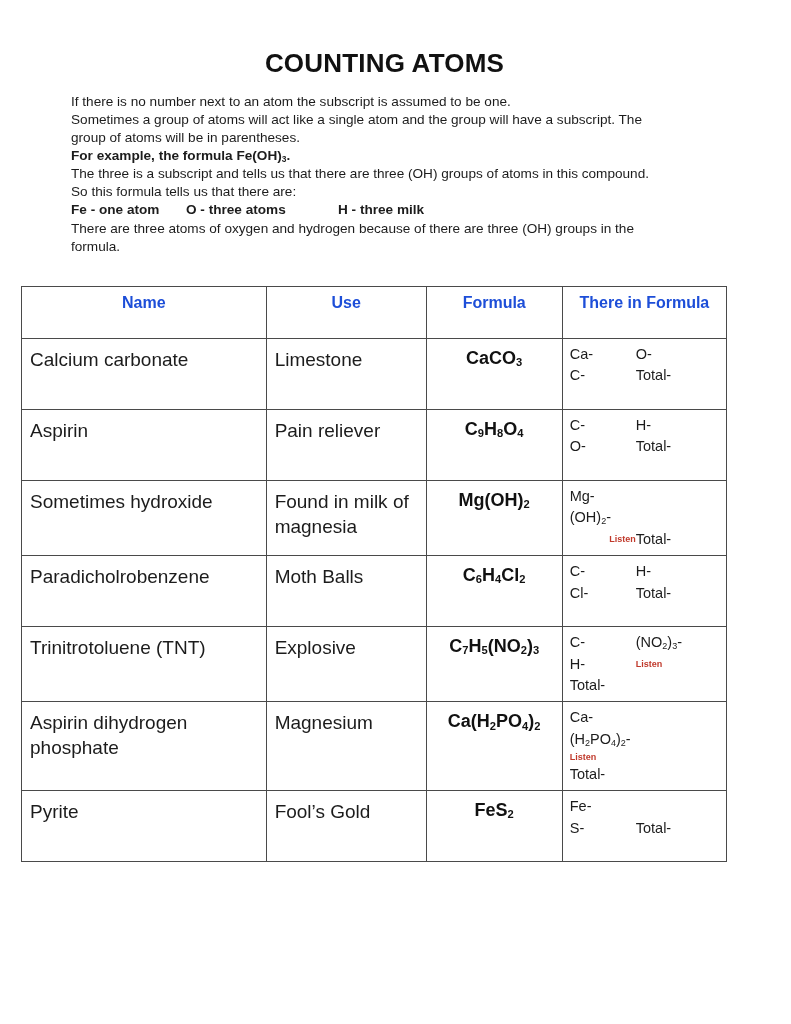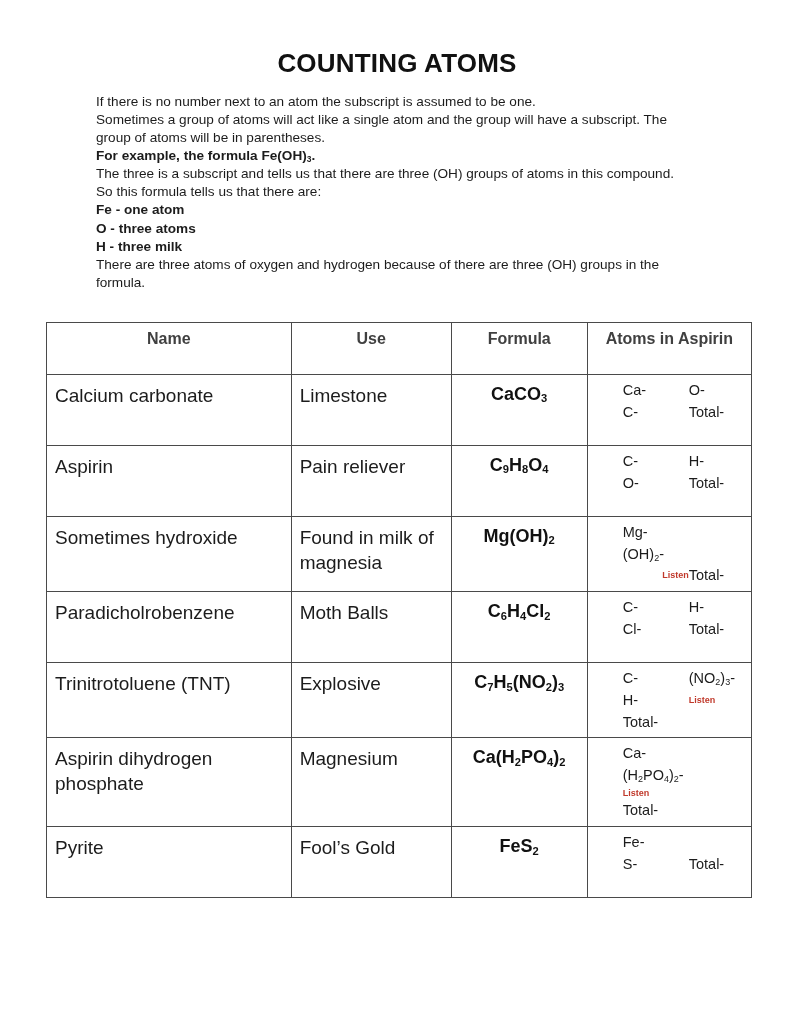--- a/index.html
+++ b/index.html
@@ -8,21 +8,21 @@
     background: #ffffff;
     font-family: "Liberation Sans", sans-serif;
     color: #1c1c1c;
   }
   .page {
     position: relative;
     width: 791px;
     height: 1024px;
     background: #ffffff;
     box-sizing: border-box;
-    padding: 48px 43px 0 46px;
+    padding: 48px 43px 0 21px;
     overflow: hidden;
   }
   .title {
     margin: 0 0 14px 0;
     text-align: center;
     font-size: 26px;
     font-weight: bold;
     letter-spacing: 0.2px;
     color: #111;
   }
@@ -30,21 +30,20 @@
     margin-left: 50px;
     width: 592px;
     font-size: 13.6px;
     line-height: 1.33;
   }
   .intro p { margin: 0; }
   .intro .bold { font-weight: bold; }
   .example-atoms-line {
     font-weight: bold;
     display: flex;
-    flex-direction: column;
   }
   .example-atoms-line .ex-atom-1 { width: 115px; }
   .example-atoms-line .ex-atom-2 { width: 152px; }
   sub {
     font-size: 0.62em;
     line-height: 0;
     vertical-align: baseline;
     position: relative;
     bottom: -0.22em;
   }
@@ -58,21 +57,21 @@
     border: 1px solid #4a4a4a;
     vertical-align: top;
     box-sizing: border-box;
   }
   .ctable th {
     font-size: 16px;
     font-weight: bold;
     text-align: center;
     padding: 7px 4px;
     height: 52px;
-    color: #404040;
+    color: #1d4ed8;
   }
   .ctable tbody tr { height: 71px; }
   .col-name    { width: 34.7%; }
   .col-use     { width: 22.7%; }
   .col-formula { width: 19.3%; }
   .col-atoms   { width: 23.3%; }
   .c-name, .c-use {
     font-size: 19px;
     padding: 8px 6px 6px 8px;
     line-height: 1.32;
@@ -83,21 +82,21 @@
     text-align: center;
     padding: 9px 2px 6px 2px;
     color: #111;
     margin-top: 33px;
   }
   .c-atoms {
     font-size: 14.5px;
     padding: 5px 4px 4px 7px;
     line-height: 1.5;
   }
-  .atom-line { display: flex; align-items: center; margin-left: 28px; }
+  .atom-line { display: flex; align-items: center; }
   .atom-item.col1 { min-width: 66px; }
   .listen {
     color: var(--listen-red, #c0392b);
     font-size: 9px;
     font-weight: bold;
     cursor: pointer;
     text-align: right;
   }
 </style>
 </head>
@@ -126,21 +125,21 @@
       <col class="col-name">
         <col class="col-use">
         <col class="col-formula">
         <col class="col-atoms">
     </colgroup>
     <thead>
       <tr>
         <th>Name</th>
         <th>Use</th>
         <th>Formula</th>
-        <th>Atoms in Aspirin</th>
+        <th>There in Formula</th>
       </tr>
     </thead>
     <tbody>
   <tr>
     <td class="c-name">Calcium carbonate</td>
     <td class="c-use">Limestone</td>
     <td class="c-formula">CaCO<sub>3</sub></td>
     <td class="c-atoms">
             <div class="atom-line">
               <span class="atom-item col1">Ca-</span>

